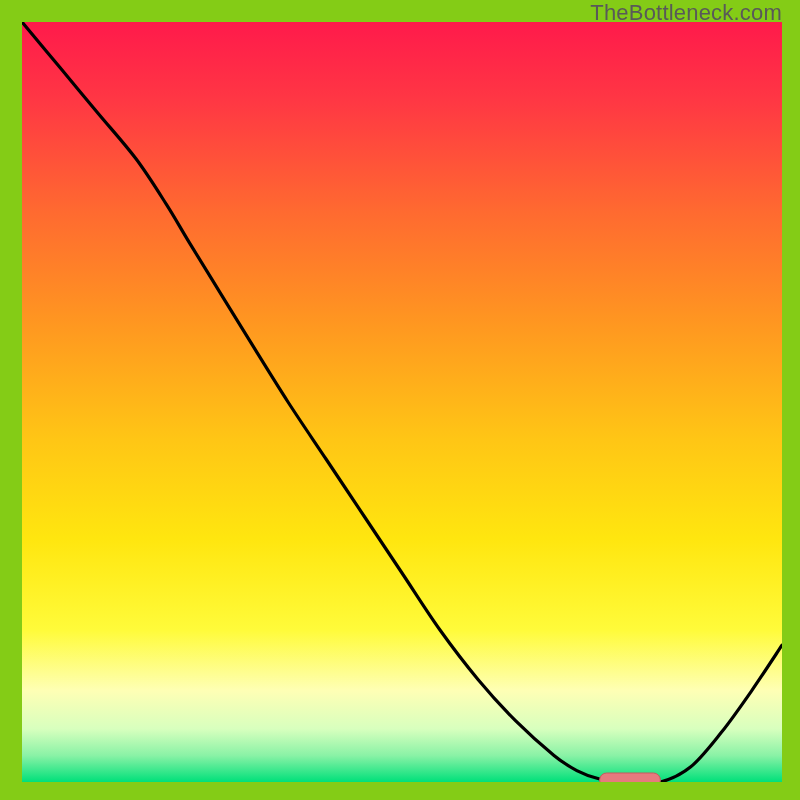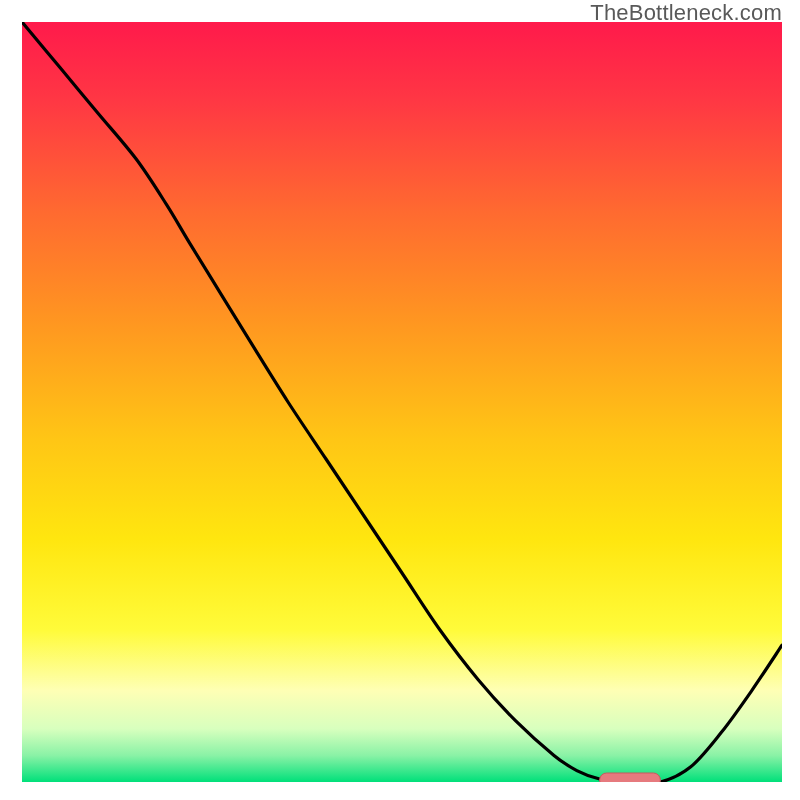--- a/index.html
+++ b/index.html
@@ -9,21 +9,21 @@
     height: 800px;
     background: #000;
     overflow: hidden;
   }
   .frame {
     position: absolute;
     left: 0;
     top: 0;
     width: 800px;
     height: 800px;
-    background: #ffffff;
+    background: #84cc16;
   }
   .plot {
     position: absolute;
     left: 22px;
     top: 22px;
     width: 760px;
     height: 760px;
     overflow: hidden;
   }
   .gradient {

